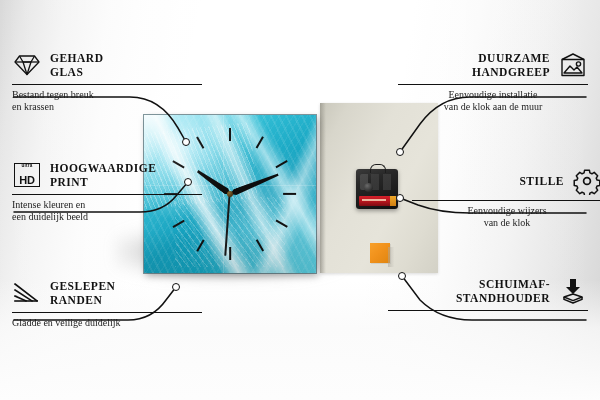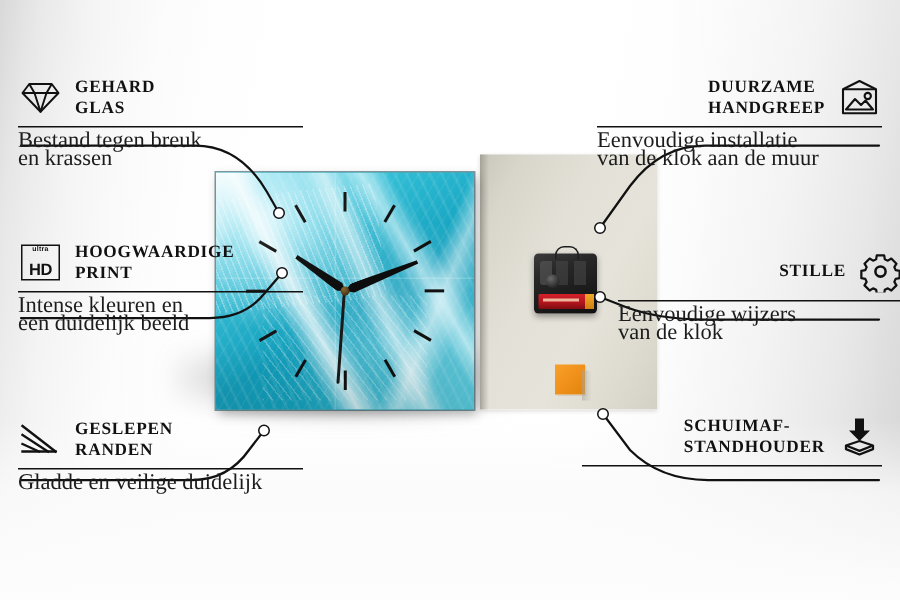--- a/index.html
+++ b/index.html
@@ -321,35 +321,35 @@
   }
   .feature .title {
     font-family: "Liberation Serif", "DejaVu Serif", serif;
     font-weight: bold;
     font-size: 11.5px;
     line-height: 14px;
     letter-spacing: 0.5px;
     color: #111111;
     text-transform: uppercase;
   }
-  .feature.right .title { text-align: left; }
+  .feature.right .title { text-align: right; }
   .feature .rule {
     height: 1.4px;
     background: #111111;
     margin-top: 4px;
   }
   .feature .desc {
     font-family: "Liberation Serif", "DejaVu Serif", serif;
-    font-size: 15px;
+    font-size: 10px;
     line-height: 11.5px;
     color: #1c1c1c;
     margin-top: 4px;
     white-space: pre-line;
   }
-  .feature.right .desc { text-align: left; }
+  .feature.right .desc { text-align: center; }
   .icon {
     flex: 0 0 auto;
     width: 30px;
     height: 30px;
     display: flex;
     align-items: center;
     justify-content: center;
     color: #111111;
   }
   .icon svg { display: block; }

